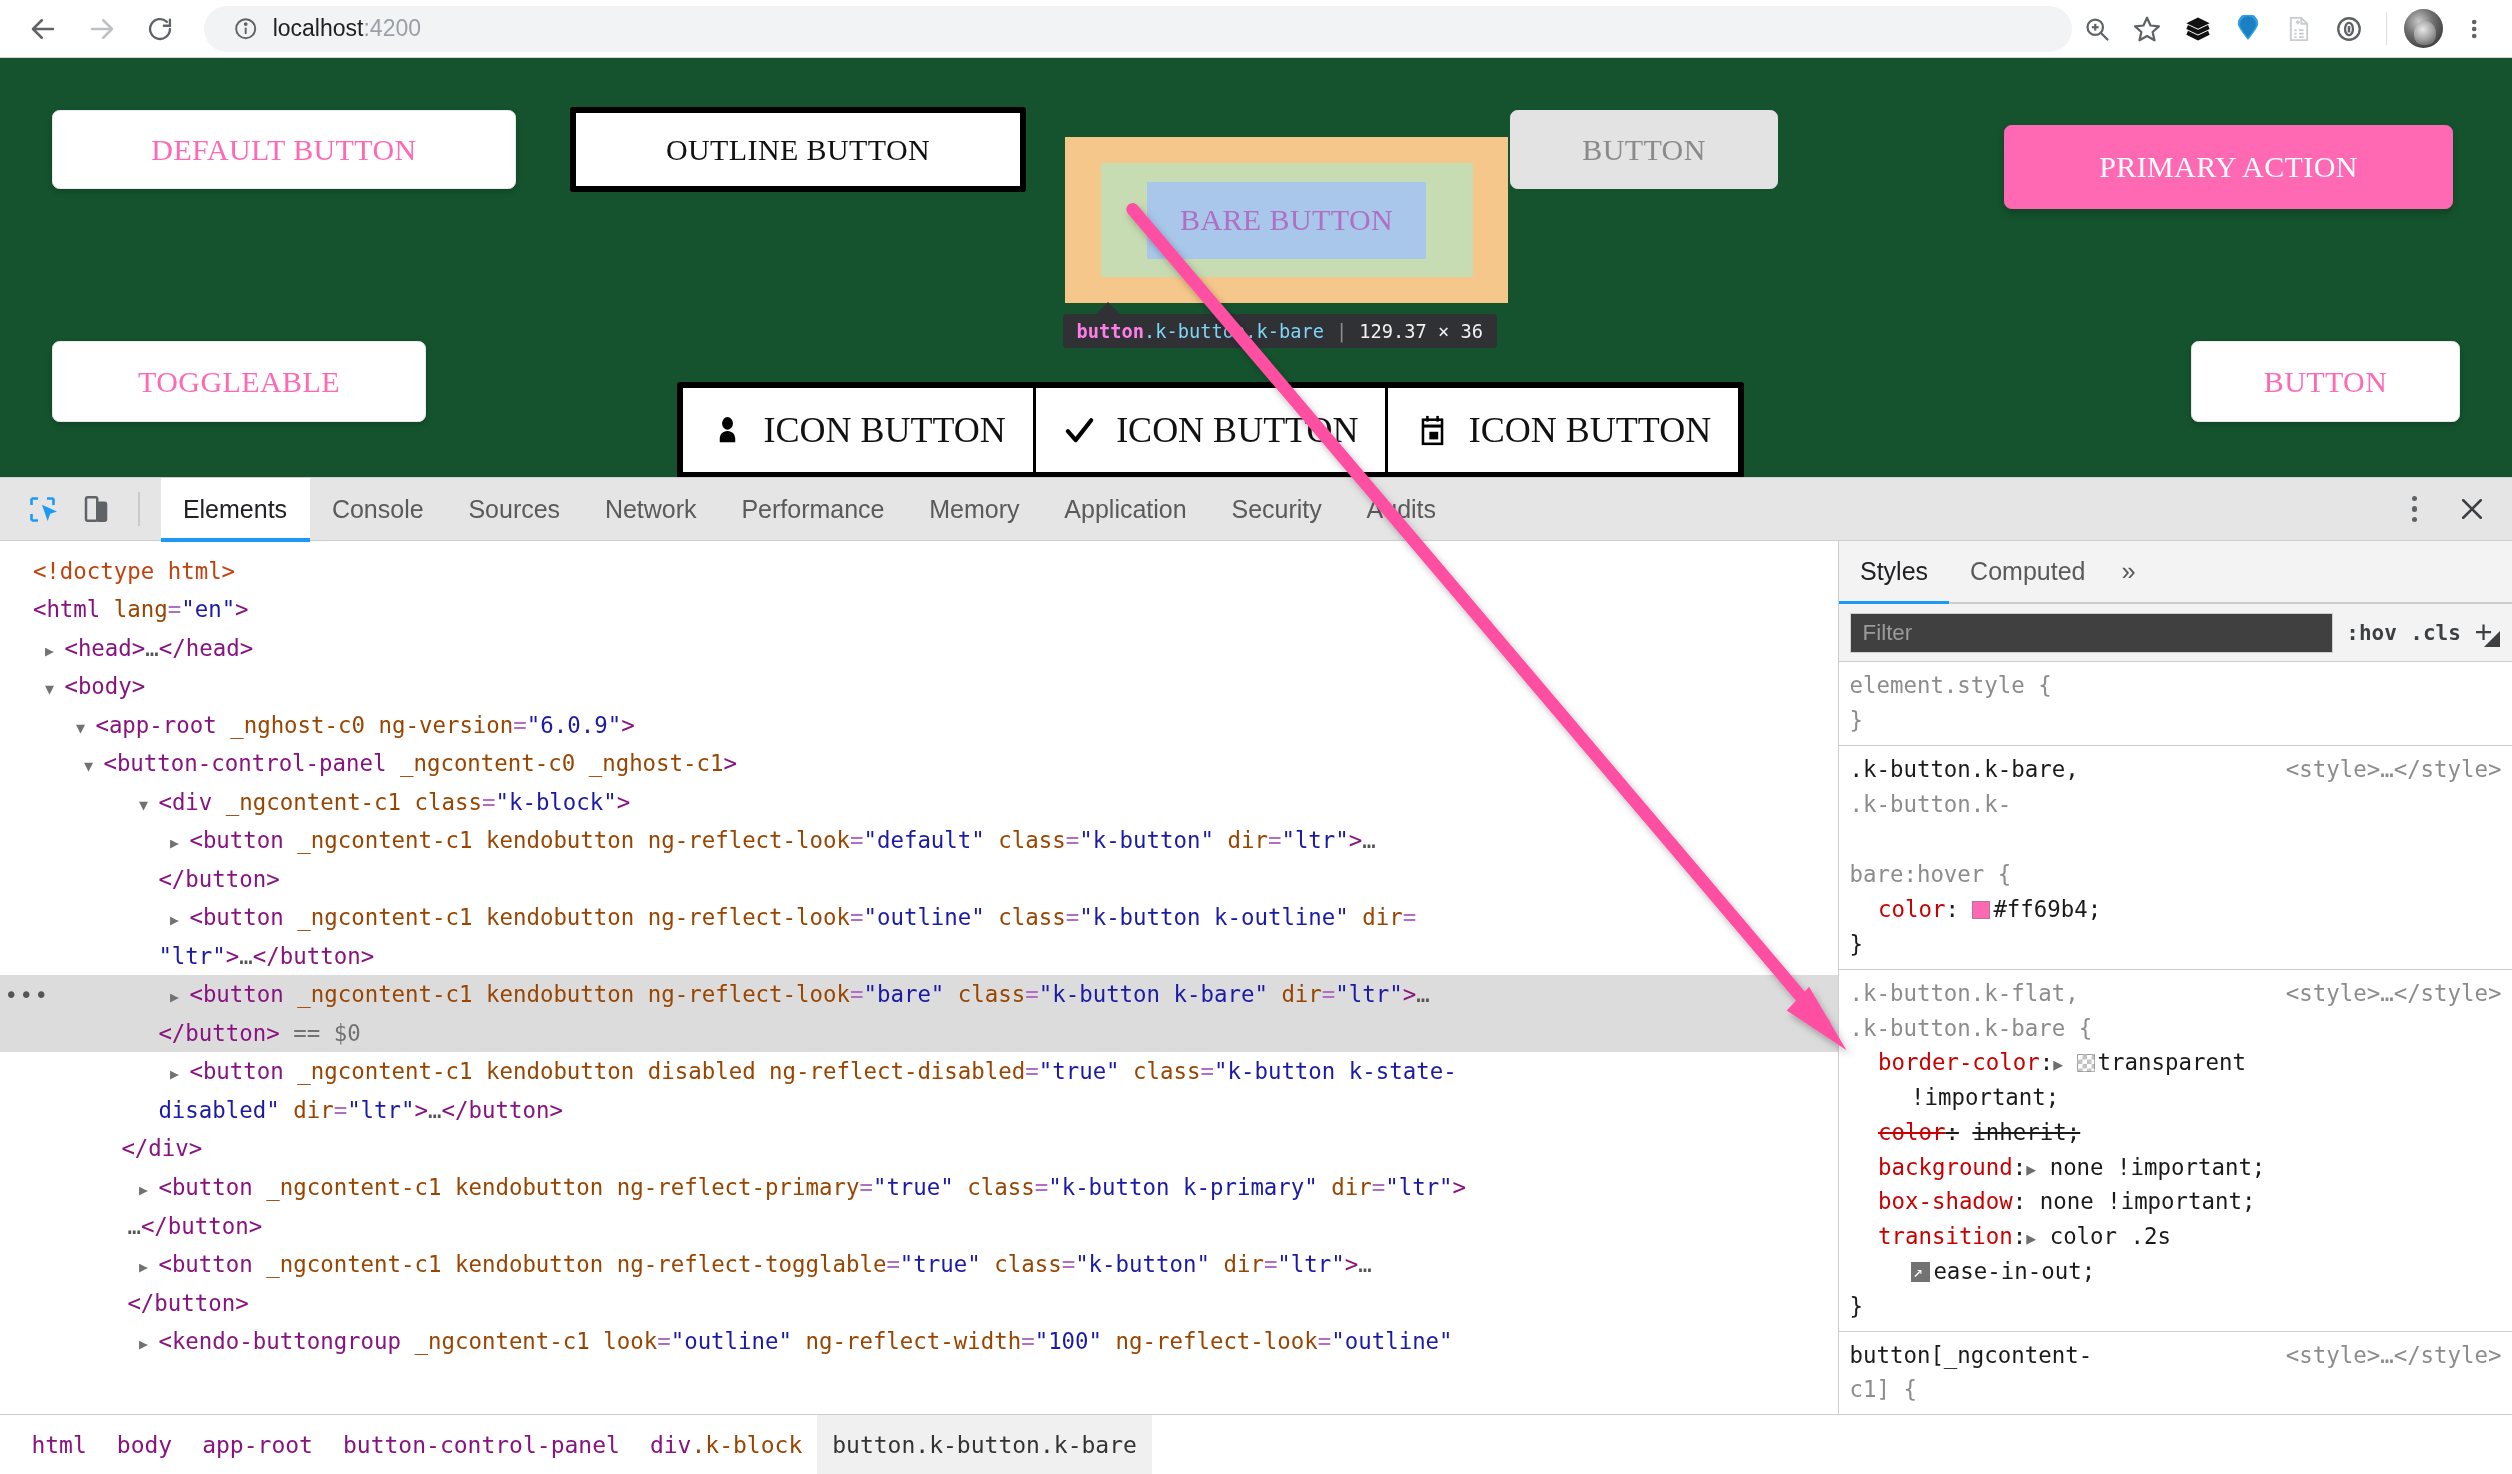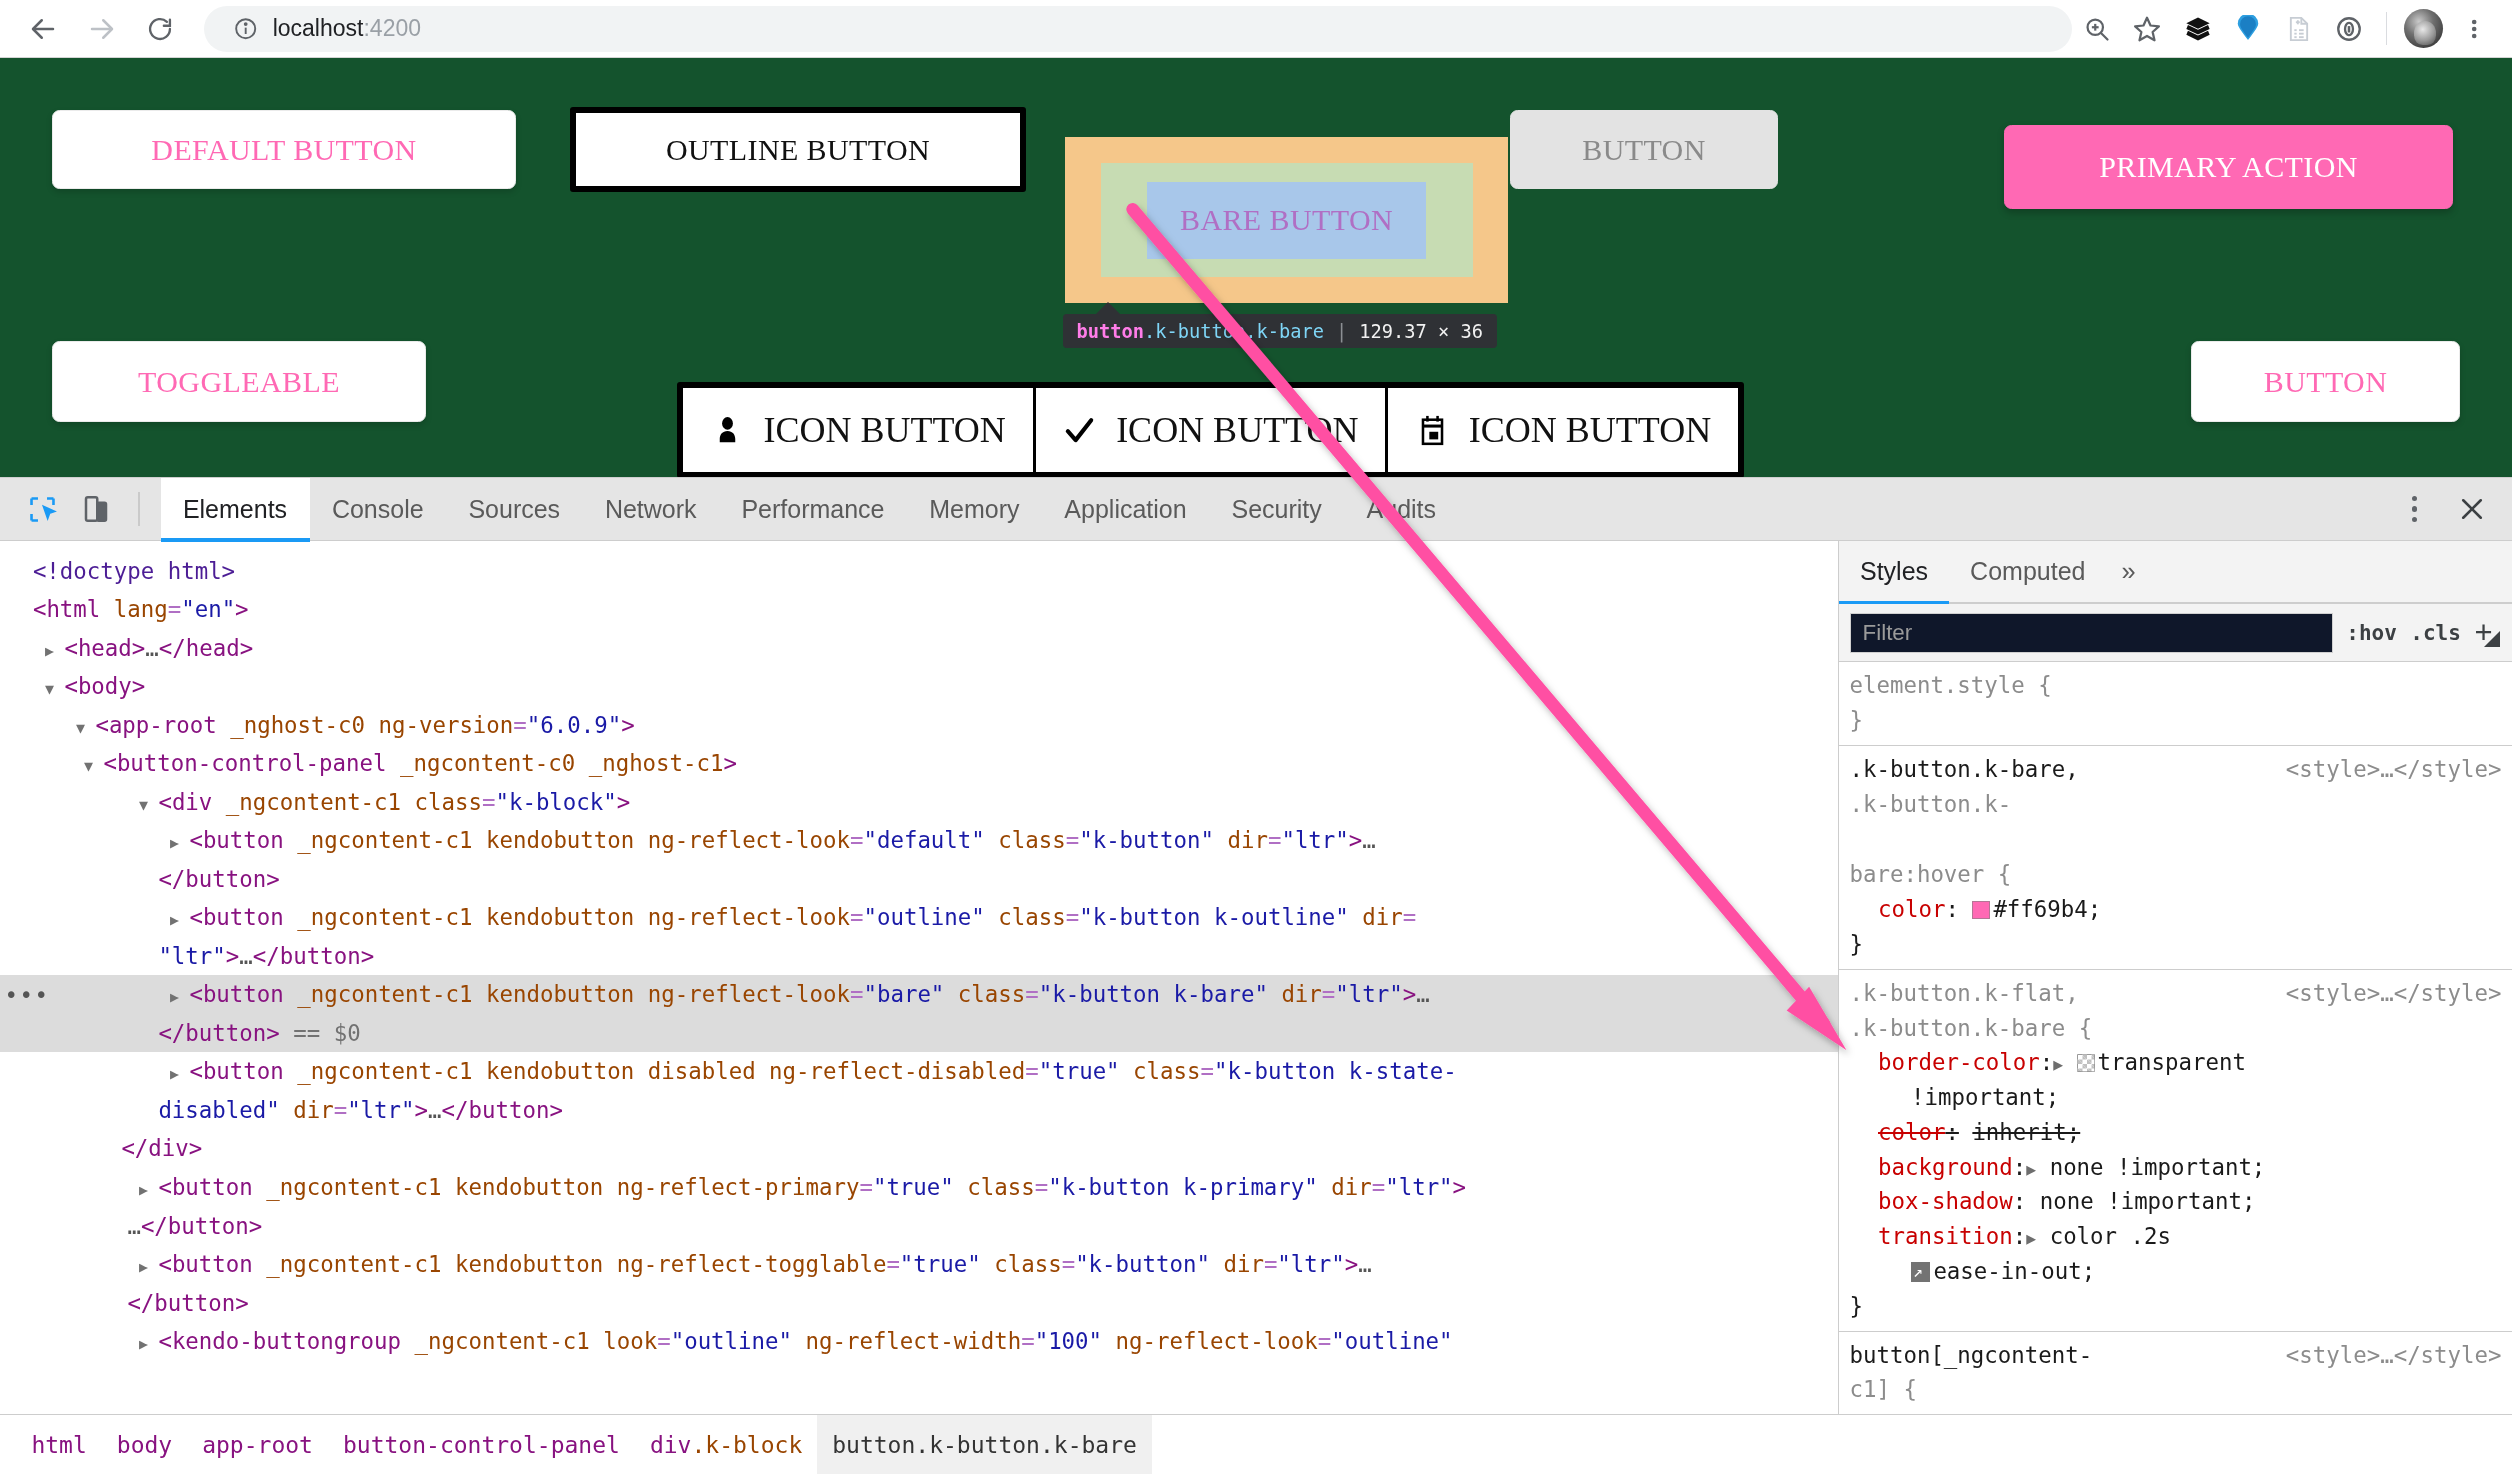--- a/index.html
+++ b/index.html
@@ -183,21 +183,21 @@
     padding: 10.5px 0 0 0;
     overflow:hidden;
     border-right:1.5px solid #cdcdcd;
   }
   .dom-line { padding-left:13.5px; white-space:pre-wrap; position:relative; }
   .dom-line.sel { background:#dcdcdc; }
   .tw { color:#727272; display:inline-block; width:19.4px; }
   .tw.open::before { content:"▼"; font-size:15px; }
   .tw.closed::before { content:"▶"; font-size:15px; }
   .tw.none::before { content:""; }
-  .c-doctype { color:#4c1d95; }
+  .c-doctype { color:#c2410c; }
   .c-tag { color:#881280; }
   .c-attr { color:#994500; }
   .c-val { color:#1a1aa6; }
   .c-punc { color:#881280; }
   .c-dim { color:#727272; }
   .c-eq { color:#b06fc4; }
   .ellip { color:#555; }
   .dots-badge {
     position:absolute; left:4.5px; top:50%; transform:translateY(-50%);
     color:#555; font-size:22.4px; letter-spacing:1.5px;
@@ -216,21 +216,21 @@
   }
   .sp-tab.active { color:#202124; }
   .sp-tab.active::after { content:""; position:absolute; left:0; right:0; bottom:-2.2px; height:3.7px; background:#1a9af5; }
   .sp-more { display:flex; align-items:center; padding:0 15px; font-size:25.4px; color:#5a5a5a; }
 
   .sp-filterbar {
     height:58px; background:#f3f3f3; border-bottom:1.5px solid #cdcdcd;
     display:flex; align-items:center; padding: 0 12px 0 10.5px; gap:13.5px;
   }
   .sp-filter {
-    flex:1; height:40px; background:#0f172a; border:0.7px solid #d0d0d0;
+    flex:1; height:40px; background:#404040; border:0.7px solid #d0d0d0;
     display:flex; align-items:center; padding:0 12px;
     font-size:22.4px; color:#9a9a9a;
   }
   .sp-chip { font-size:21px; color:#3c4043; font-weight:bold; font-family:"DejaVu Sans Mono","Liberation Mono",monospace; }
   .sp-plus { font-size:31px; color:#3c4043; line-height:1; position:relative; padding-right:7.5px;}
   .sp-plus::after{ content:""; position:absolute; right:0; bottom:1.5px; border-left:8.2px solid transparent; border-top:8.2px solid transparent; border-right:8.2px solid #3c4043; border-bottom:8.2px solid #3c4043;}
 
   .sp-rules { flex:1; overflow:hidden; font-family:"DejaVu Sans Mono","Liberation Mono",monospace; font-size:22.4px; line-height:1.55; }
   .rule { border-bottom:1.5px solid #cdcdcd; padding: 6px 0 7.5px 0; }
   .rule-head { display:flex; justify-content:space-between; padding: 0 10.5px 0 10.5px; }

